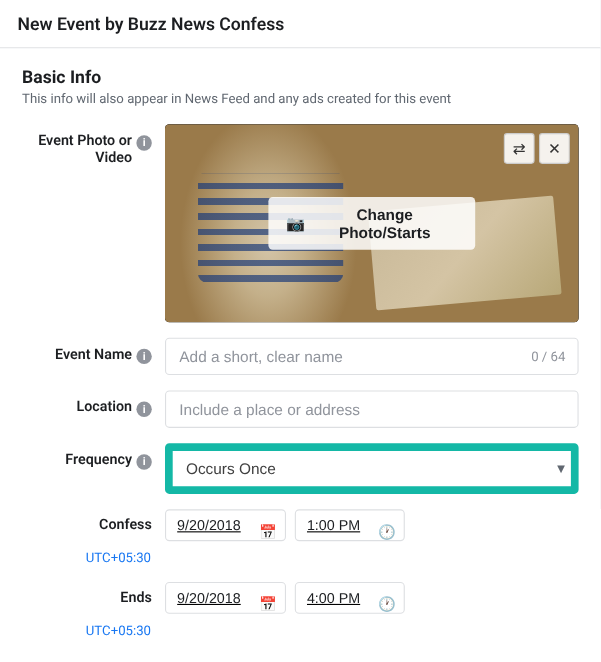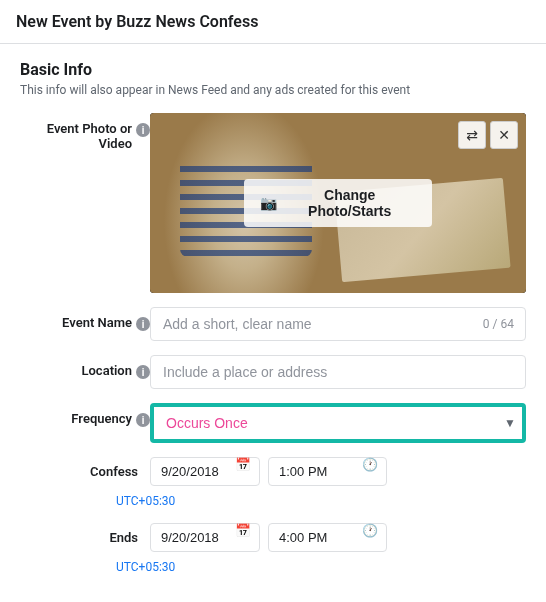--- a/index.html
+++ b/index.html
@@ -52,20 +52,21 @@
     .form-row {
       display: flex;
       align-items: flex-start;
       margin-bottom: 14px;
     }
 
     .form-label {
       width: 130px;
       min-width: 130px;
       text-align: right;
+      padding-right: 12px;
       padding-top: 8px;
       font-size: 13px;
       color: #1c1e21;
       font-weight: 600;
       display: flex;
       align-items: flex-start;
       justify-content: flex-end;
       gap: 4px;
     }
 
@@ -215,25 +216,25 @@
       color: #90949c;
     }
 
     
     .select-wrap {
       position: relative;
     }
 
     .select-input {
       width: 100%;
-      border: 4px solid #14b8a6;
+      border: 7px solid #14b8a6;
       border-radius: 4px;
       padding: 8px 36px 8px 12px;
       font-size: 14px;
-      color: #ec4899;
+      color: #404040;
       appearance: none;
       background: white;
       cursor: pointer;
       outline: none;
     }
 
     .select-arrow {
       position: absolute;
       right: 10px;
       top: 50%;
@@ -267,48 +268,49 @@
     .datetime-fields {
       display: flex;
       align-items: center;
       gap: 8px;
       flex: 1;
     }
 
     .date-input-wrap, .time-input-wrap {
       position: relative;
       display: flex;
-      align-items: flex-start;
+      align-items: flex-end;
+      text-decoration: underline;
     }
 
     .date-input, .time-input {
       border: 1px solid #dddfe2;
       border-radius: 4px;
       padding: 6px 32px 6px 10px;
       font-size: 13px;
       color: #1c1e21;
       background: white;
       outline: none;
       width: 110px;
     }
 
     .time-input {
-      width: 119px;
+      width: 100px;
     }
 
     .field-icon {
       position: absolute;
       right: 8px;
       color: #606770;
       font-size: 13px;
       pointer-events: none;
     }
 
     .utc-link {
-      margin-left: 96px;
+      margin-left: 58px;
       padding-left: 0;
       color: #1877f2;
       font-size: 12px;
       cursor: pointer;
       text-decoration: none;
     }
   </style>
 </head>
 <body>
 

